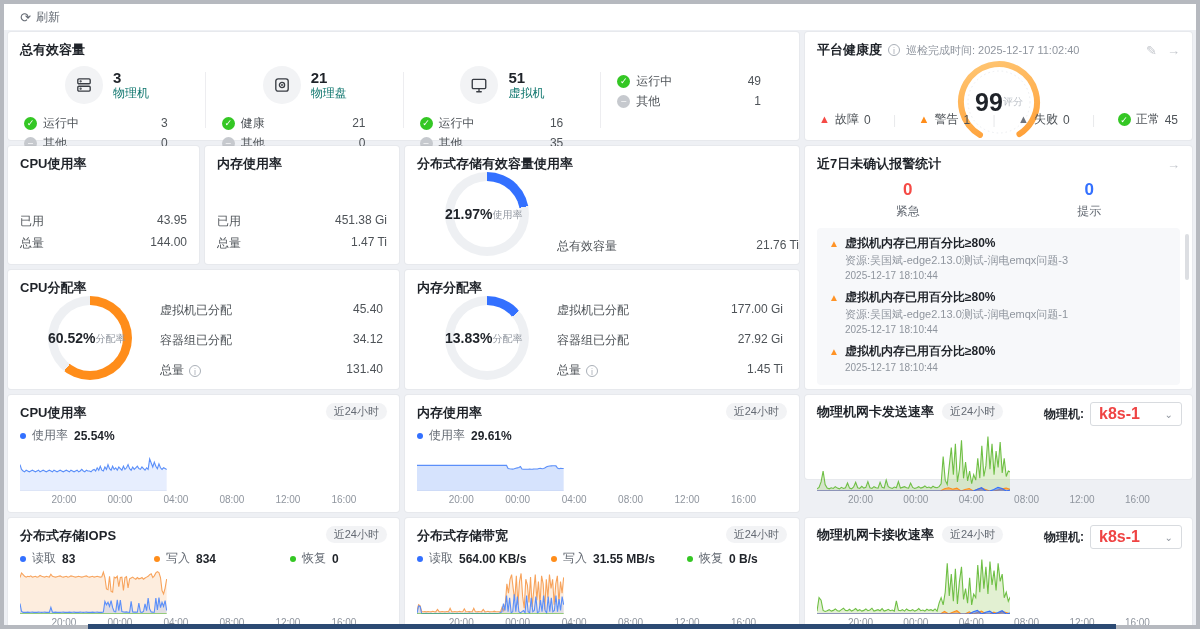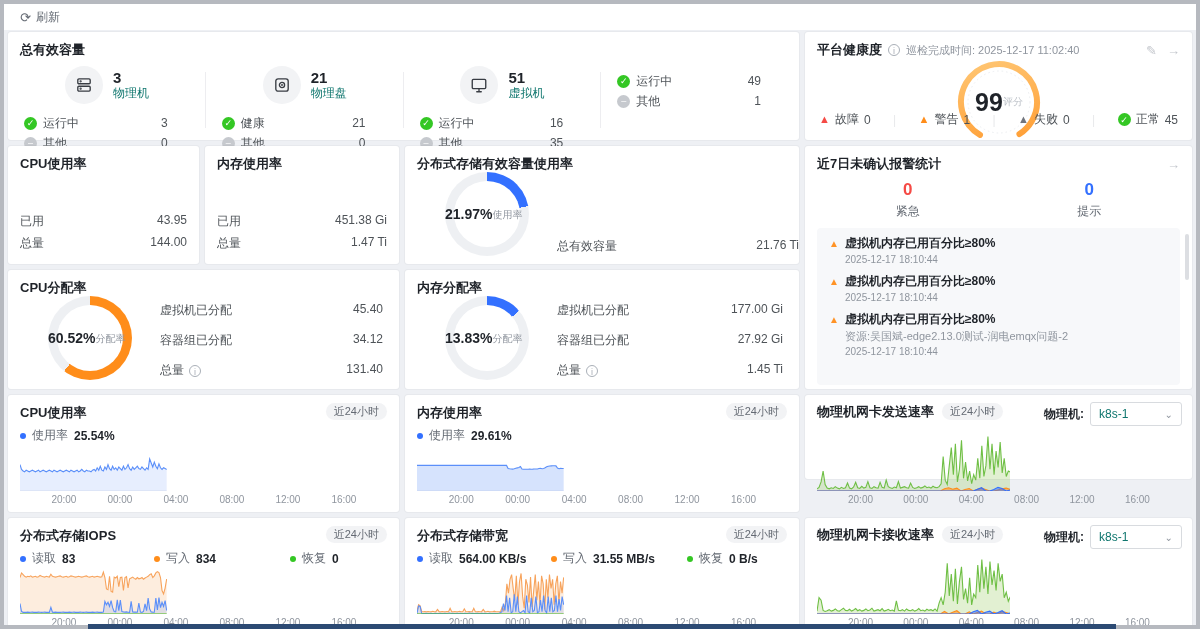--- a/index.html
+++ b/index.html
@@ -69,21 +69,21 @@
   .legend{position:absolute;display:flex;align-items:center;gap:6px;font-size:12px;color:#646a73}
   .legend .lv{font-weight:bold;color:#1f2329}
   .dot{width:6px;height:6px;border-radius:50%;display:inline-block;flex:0 0 auto}
   .chart{position:absolute;left:12px;right:12px;display:block;width:auto}
   .xaxis{position:absolute;left:20px;right:12px;height:13px;font-size:10px;color:#8f959e}
   .xaxis span{position:absolute;transform:translateX(-50%);top:0;white-space:nowrap}
   .titlerow{position:absolute;left:12px;top:8px;display:flex;align-items:center;gap:8px}
   .selwrap{position:absolute;right:10px;top:7px;display:flex;align-items:center}
   .sellab{font-size:12px;font-weight:bold;margin-right:6px}
   .select{width:92px;height:24px;border:1px solid #d8dbdf;border-radius:3px;background:#fff;display:inline-flex;align-items:center;justify-content:space-between;padding:0 8px;box-sizing:border-box;cursor:pointer}
-  .select .selv{font-size:12px;font-weight:normal;color:#0f766e}
+  .select .selv{font-size:16px;font-weight:bold;color:#ef4444}
   .select .chev{color:#8f959e;font-size:10px}
   .bottombar{position:absolute;left:88px;right:84px;bottom:0;height:5px;background:#2c4a73;z-index:60}
 </style>
 </head>
 <body>
 
 <div class="frame"></div>
 <div class="bottombar"></div>
 
 <div class="topbar">
@@ -304,35 +304,36 @@
         <div class="anum" style="color: rgb(51, 112, 255);">0</div>
         <div class="albl">提示</div>
       </div>
   </div>
   <div class="alist">
     <div class="aitem">
       <div class="at">
           <span class="awarn">▲</span>
           <span>虚拟机内存已用百分比≥80%</span>
         </div>
+      <div class="ares">资源:吴国斌-edge2.13.0测试-润电emqx问题-3</div>
       <div class="atime">2025-12-17 18:10:44</div>
     </div>
     <div class="aitem">
       <div class="at">
           <span class="awarn">▲</span>
           <span>虚拟机内存已用百分比≥80%</span>
         </div>
+      <div class="ares">资源:吴国斌-edge2.13.0测试-润电emqx问题-1</div>
       <div class="atime">2025-12-17 18:10:44</div>
     </div>
     <div class="aitem">
       <div class="at">
           <span class="awarn">▲</span>
           <span>虚拟机内存已用百分比≥80%</span>
         </div>
-      <div class="ares">资源:吴国斌-edge2.13.0测试-润电emqx问题-2</div>
       <div class="atime">2025-12-17 18:10:44</div>
     </div>
 
   </div>
   <div class="scrollthumb"></div>
 </div>
 
 <div class="card" style="left:8px;top:270px;width:391px;height:119px">
   <div class="ct pad">CPU分配率</div>
   <div class="donut lg" style="position: absolute; left: 40px; top: 26px; background: conic-gradient(rgb(255, 141, 26) 0deg, rgb(255, 141, 26) 60.52%, rgb(238, 240, 243) 60.52%, rgb(238, 240, 243) 100%);">

